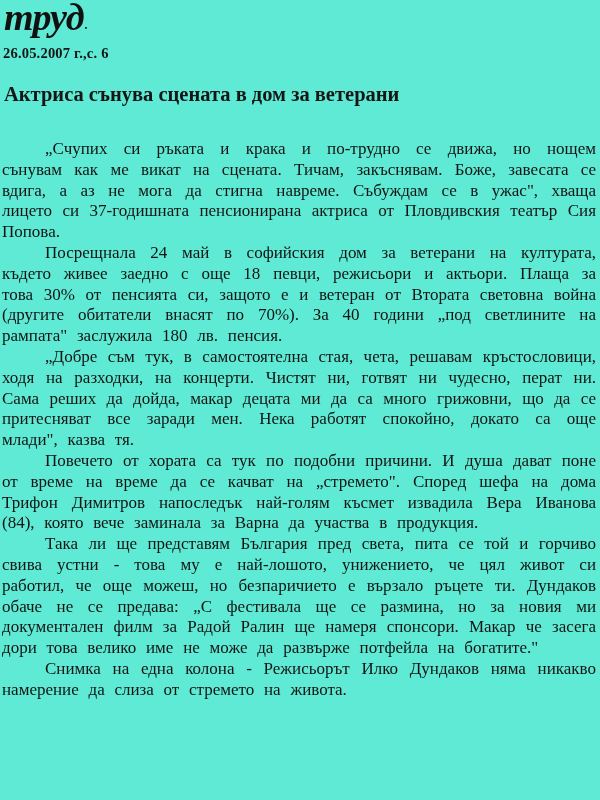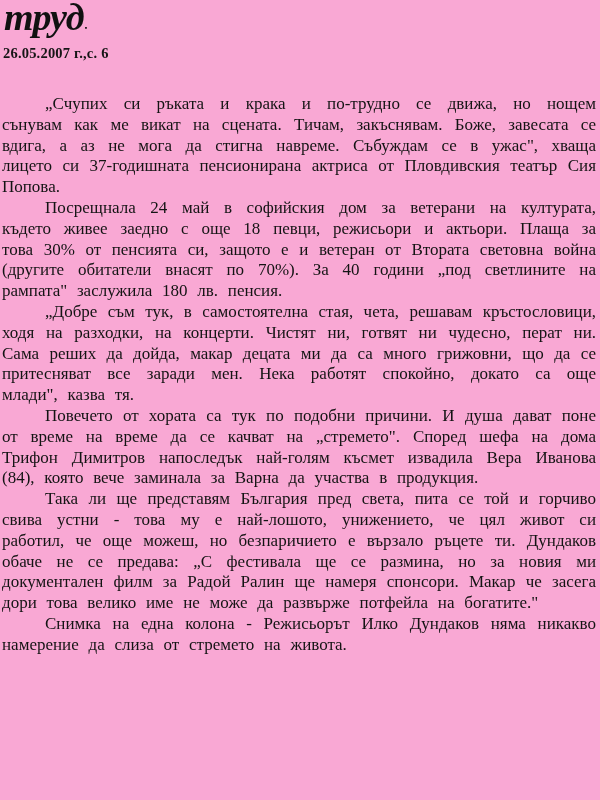--- a/index.html
+++ b/index.html
@@ -1,21 +1,21 @@
 <!DOCTYPE html>
 <html lang="bg"><head>
 <meta charset="utf-8">
 <style>
   html,body{margin:0;padding:0;}
   body{
     width:600px;height:800px;overflow:hidden;
     background:#ffffff;color:#161616;
     font-family:"Liberation Serif","DejaVu Serif",serif;
   }
-  .page{box-sizing:border-box;width:600px;height:800px;padding:2px 4px 0 2px;background:#f9a8d4;}
+  .page{box-sizing:border-box;width:600px;height:800px;padding:2px 4px 0 2px;background:#5eead4;}
   
   .logo{
     font-style:italic;font-weight:bold;font-size:38px;line-height:30px;
     letter-spacing:-1px;margin-left:2px;color:#111;white-space:nowrap;
   }
   .logo .tm{font-style:normal;font-weight:bold;font-size:7px;margin-left:1px;vertical-align:baseline;}
   .dateline{font-weight:bold;font-size:14.5px;line-height:15px;margin:3px 0 8px 1px;letter-spacing:.2px;}
   .headline{font-size:20.5px;font-weight:bold;line-height:23px;margin:22px 0 0 2px;}
   
   .article{
@@ -28,20 +28,21 @@
   .footnote{margin-top:9px;}
 </style>
 </head>
 <body>
 
 <div class="page">
 
   <header>
     <div class="logo"><span>труд</span><span class="tm">▪</span></div>
     <div class="dateline">26.05.2007 г.,с. 6</div>
+    <h1 class="headline">Актриса сънува сцената в дом за ветерани</h1>
   </header>
 
   <section class="article">
     <p>„Счупих си ръката и крака и по-трудно се движа, но нощем сънувам как ме викат на сцената. Тичам, закъснявам. Боже, завесата се вдига, а аз не мога да стигна навреме. Събуждам се в ужас", хваща лицето си 37-годишната пенсионирана актриса от Пловдивския театър Сия Попова.</p>
     <p>Посрещнала 24 май в софийския дом за ветерани на културата, където живее заедно с още 18 певци, режисьори и актьори. Плаща за това 30% от пенсията си, защото е и ветеран от Втората световна война (другите обитатели внасят по 70%). За 40 години „под светлините на рампата" заслужила 180 лв. пенсия.</p>
     <p>„Добре съм тук, в самостоятелна стая, чета, решавам кръстословици, ходя на разходки, на концерти. Чистят ни, готвят ни чудесно, перат ни. Сама реших да дойда, макар децата ми да са много грижовни, що да се притесняват все заради мен. Нека работят спокойно, докато са още млади", казва тя.</p>
     <p>Повечето от хората са тук по подобни причини. И душа дават поне от време на време да се качват на „стремето". Според шефа на дома Трифон Димитров напоследък най-голям късмет извадила Вера Иванова (84), която вече заминала за Варна да участва в продукция.</p>
     <p>Така ли ще представям България пред света, пита се той и горчиво свива устни - това му е най-лошото, унижението, че цял живот си работил, че още можеш, но безпаричието е вързало ръцете ти. Дундаков обаче не се предава: „С фестивала ще се размина, но за новия ми документален филм за Радой Ралин ще намеря спонсори. Макар че засега дори това велико име не може да развърже потфейла на богатите."</p>
     <p class="footnote">Снимка на една колона - Режисьорът Илко Дундаков няма никакво намерение да слиза от стремето на живота.</p>
   </section>

